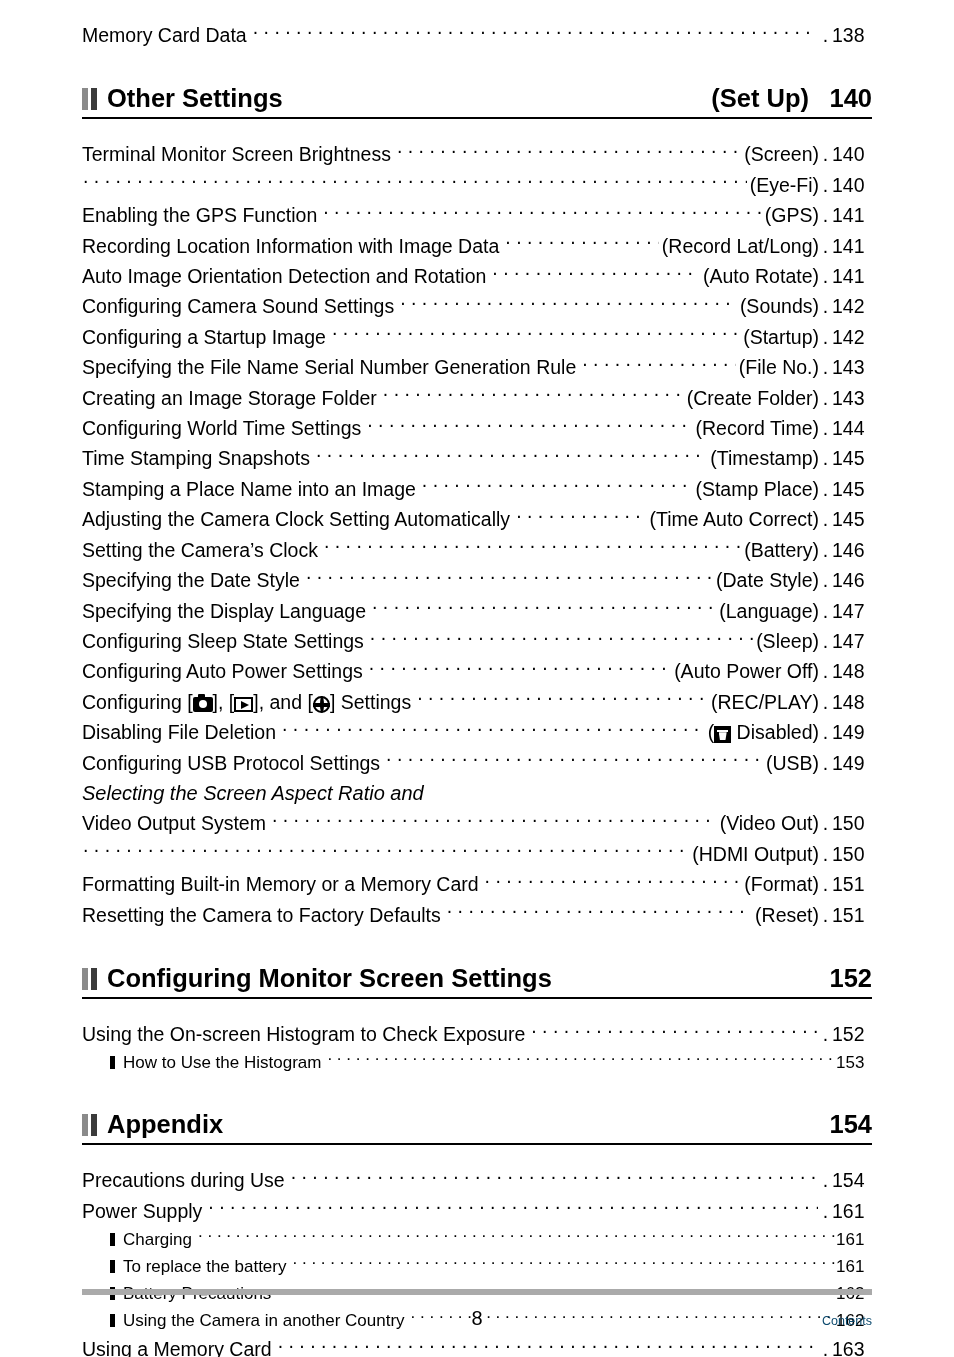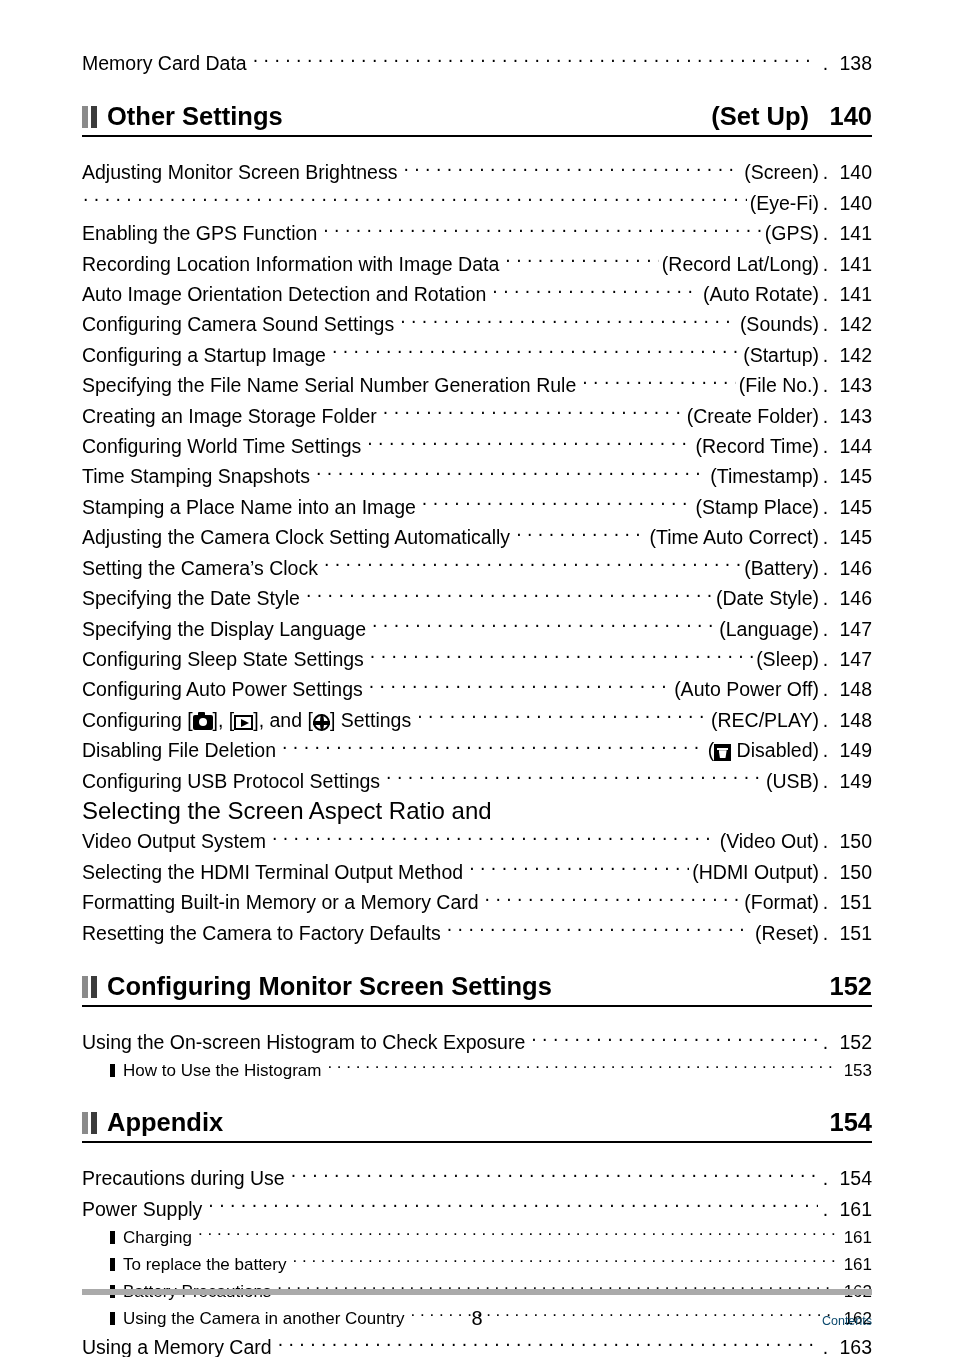--- a/index.html
+++ b/index.html
@@ -16,21 +16,21 @@
     color: #000000;
     overflow: hidden;
   }
 
   .page {
     position: absolute;
     left: 0; top: 0;
     width: 954px;
     height: 1357px;
     box-sizing: border-box;
-    padding: 48px 82px 0 82px;
+    padding: 20px 82px 0 82px;
   }
 
   
   .entry {
     display: flex;
     align-items: baseline;
     width: 790px;
     font-size: 19.5px;
     line-height: 30.4px;
     white-space: nowrap;
@@ -59,21 +59,21 @@
     padding-left: 2px;
   }
   .entry .edot {
     flex: 0 0 auto;
     width: 13px;
     text-align: center;
   }
   .entry .epage {
     flex: 0 0 auto;
     width: 40px;
-    text-align: right;
+    text-align: left;
   }
 
   
   .sub {
     font-size: 17px;
     line-height: 27px;
     padding-left: 28px;
     width: 762px;
   }
   .sub .epage { width: 36px; }
@@ -83,28 +83,29 @@
     height: 13px;
     background: #000;
     margin-right: 8px;
     position: relative;
     top: 1px;
     flex: 0 0 auto;
   }
 
   
   .contline {
-    font-size: 24px;
+    font-size: 20px;
     line-height: 30.4px;
     white-space: nowrap;
+    font-style: italic;
   }
 
   
   .section {
-    margin-top: 22px;
+    margin-top: 32px;
     margin-bottom: 10px;
     width: 790px;
   }
   .section-row {
     display: flex;
     align-items: baseline;
     font-weight: bold;
     font-size: 25.5px;
     line-height: 33px;
     white-space: nowrap;
@@ -287,21 +288,21 @@
       <span class="sec-title">Other Settings</span>
       <span class="sec-key">(Set Up)</span>
       <span class="sec-page">140</span>
     </div>
     <div class="sec-rule"></div>
   </div>
 
   <div class="gap-sm"></div>
 
   <div class="entry">
-    <span class="etitle">Adjusting Monitor Screen Brightness</span>
+    <span class="etitle">Terminal Monitor Screen Brightness</span>
     <span class="leader"></span>
     <span class="ekey">(Screen)</span>
     <span class="edot">.</span>
     <span class="epage">140</span>
   </div>
   <div class="entry">
     <span class="leader"></span>
     <span class="ekey">(Eye-Fi)</span>
     <span class="edot">.</span>
     <span class="epage">140</span>
@@ -446,21 +447,20 @@
   <div class="contline">Selecting the Screen Aspect Ratio and</div>
   <div class="entry">
     <span class="etitle">Video Output System</span>
     <span class="leader"></span>
     <span class="ekey">(Video Out)</span>
     <span class="edot">.</span>
     <span class="epage">150</span>
   </div>
 
   <div class="entry">
-    <span class="etitle">Selecting the HDMI Terminal Output Method</span>
     <span class="leader"></span>
     <span class="ekey">(HDMI Output)</span>
     <span class="edot">.</span>
     <span class="epage">150</span>
   </div>
   <div class="entry">
     <span class="etitle">Formatting Built-in Memory or a Memory Card</span>
     <span class="leader"></span>
     <span class="ekey">(Format)</span>
     <span class="edot">.</span>

